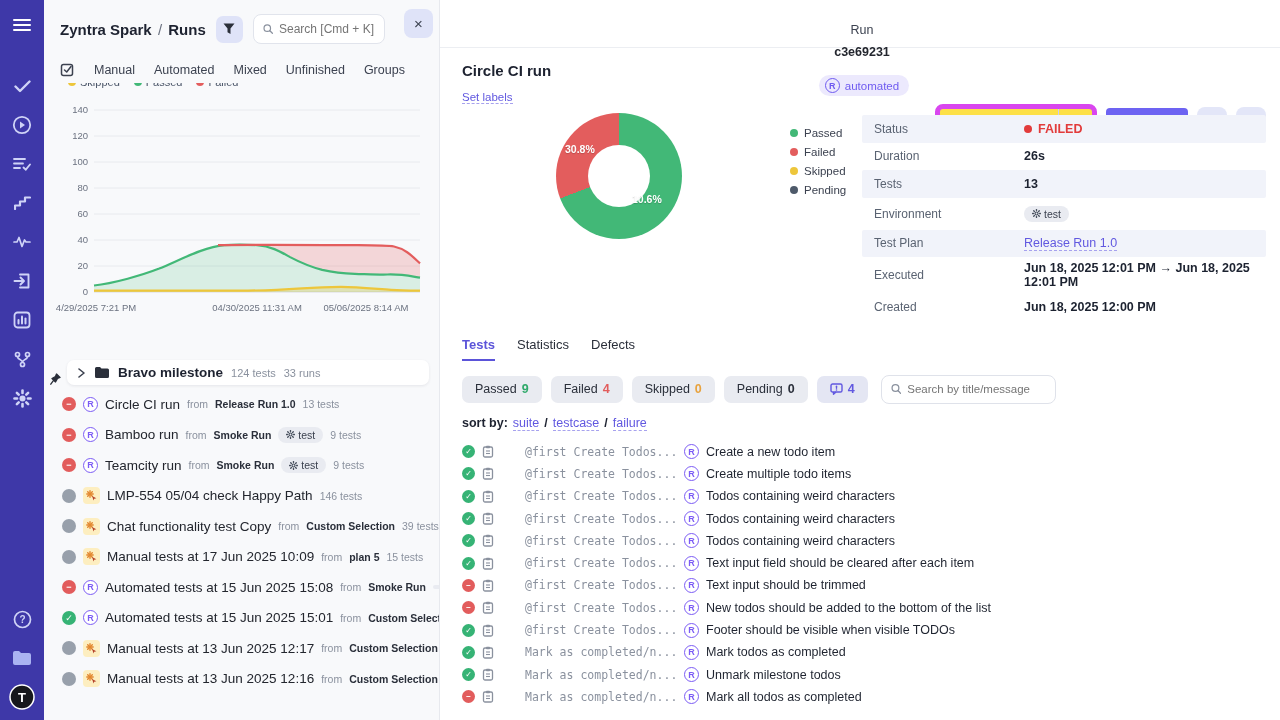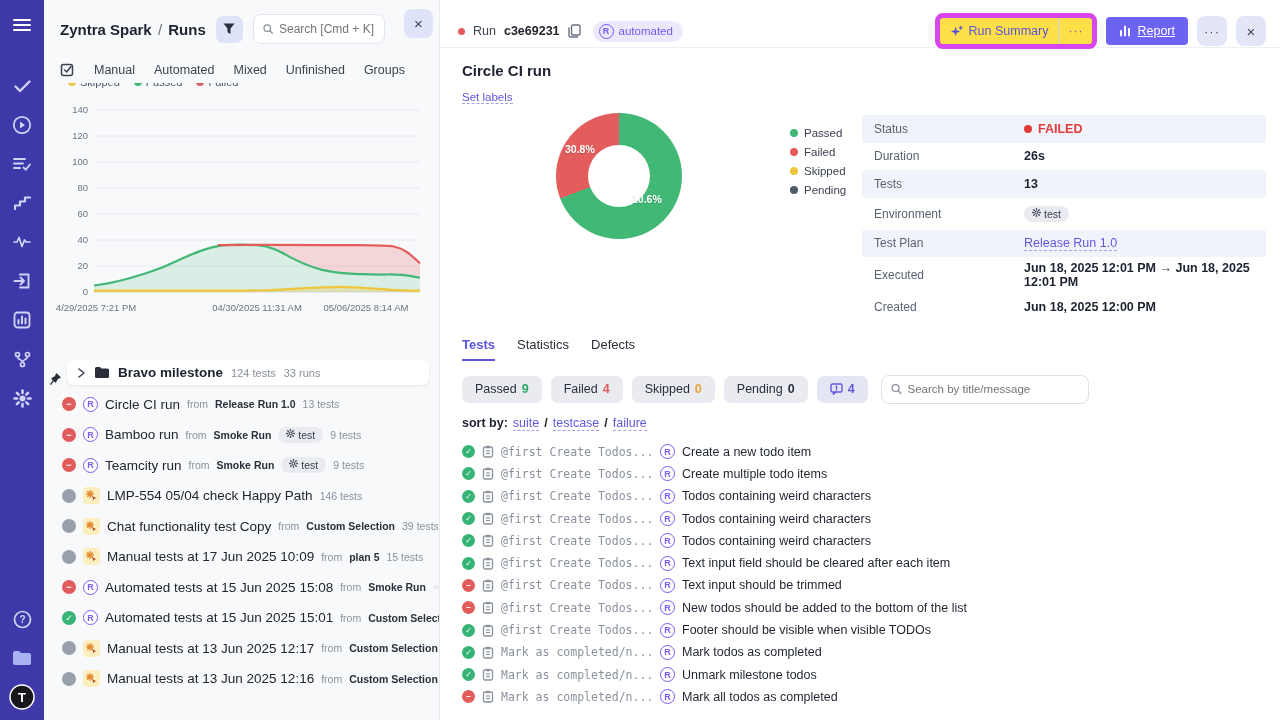--- a/index.html
+++ b/index.html
@@ -40,25 +40,25 @@
   .st { width:14px; height:14px; border-radius:50%; color:#fff; font-size:9px; display:flex; align-items:center; justify-content:center; flex-shrink:0; font-weight:bold; }
   .st-failed { background:#e25c5c; }
   .st-passed { background:#36b375; }
   .st-finished { background:#98a0ab; }
   .auto-r { width:15px; height:15px; border-radius:50%; border:1.4px solid #7c5cf5; color:#7c5cf5; font-size:9px; font-weight:bold; display:flex; align-items:center; justify-content:center; flex-shrink:0; background:#fff; }
   .man-ic { width:17px; height:17px; border-radius:4px; background:#fdeec0; display:flex; align-items:center; justify-content:center; flex-shrink:0; }
   .run-name { font-size:13.5px; color:#23262e; }
   .run-from { font-size:10.5px; color:#8a919e; }
   .run-src { font-size:10.5px; font-weight:bold; color:#2a2f3a; }
   .run-count { font-size:10.5px; color:#8a919e; }
-  .env-pill { display:inline-flex; gap:3px; background:#e9ebf1; border-radius:10px; padding:2px 8px; font-size:10.5px; color:#3c4250; }
+  .env-pill { display:inline-flex; align-items:center; gap:3px; background:#e9ebf1; border-radius:10px; padding:2px 8px; font-size:10.5px; color:#3c4250; }
 
   
   .right-panel { flex:1; background:#fff; display:flex; flex-direction:column; overflow:hidden; }
-  .rp-topbar { height:48px; border-bottom:1px solid #eceef2; display:flex; align-items:center; padding:15px 14px 0 18px; gap:8px; flex-shrink:0; }
+  .rp-topbar { height:48px; border-bottom:1px solid #eceef2; display:flex; align-items:center; padding:15px 14px 0 18px; gap:8px; flex-shrink:0;flex-direction:column; }
   .red-dot { width:7px; height:7px; border-radius:50%; background:#e25c5c; display:inline-block; }
   .run-word { font-size:12.5px; color:#3c4250; }
   .run-id { font-size:12.5px; font-weight:bold; color:#23262e; }
   .badge-auto { display:inline-flex; align-items:center; gap:5px; background:#ece9fd; color:#6f5bf0; font-size:11.5px; border-radius:11px; padding:3px 10px 3px 6px; }
   .badge-auto .auto-r { border-color:#6f5bf0; color:#6f5bf0; background:transparent; }
   .tb-right { margin-left:auto; display:flex; align-items:center; gap:9px; }
   .btn-summary { display:flex; align-items:flex-end; border:5px solid #d946ef; border-radius:8px; background:#fde047; color:#5b54d9; font-size:12.5px; cursor:pointer; overflow:hidden; }
   .btn-summary .main { display:flex; align-items:center; gap:6px; padding:6px 10px; }
   .btn-summary .more { border-left:1px solid #c9cdf6; padding:6px 9px; font-size:12px; letter-spacing:1px; }
   .btn-report { display:flex; align-items:center; gap:6px; background:#6d63f2; color:#fff; border:none; border-radius:4px; font-size:12.5px; padding:7px 13px; cursor:pointer;text-decoration:underline; }
@@ -89,31 +89,31 @@
 
   .rd-tabs { display:flex; gap:22px; margin-top:16px; font-size:13px; color:#2a2f3a; }
   .rd-tab { padding-bottom:7px; cursor:pointer; }
   .rd-tab.active { color:#5b54d9; font-weight:bold; border-bottom:2px solid #5b54d9; }
   .chips-row { display:flex; align-items:center; gap:9px; margin-top:14px; }
   .chip { display:flex; align-items:center; gap:5px; background:#e9ebf1; border-radius:7px; height:27px; padding:0 13px; font-size:12.5px; color:#2a2f3a; cursor:pointer; }
   .chip b { font-weight:bold; }
   .c-green { color:#2fa96a; } .c-red { color:#e25c5c; } .c-orange { color:#e8a23d; } .c-dark { color:#2a2f3a; }
   .c-purple { color:#6158e0; }
   .chip-comment { background:#e4e6f3; }
-  .t-search { display:flex; align-items:center; gap:6px; background:#fff; border:1px solid #dfe2ea; border-radius:8px; height:29px; width:208px; padding:0 9px; margin-left:4px; }
+  .t-search { display:flex; align-items:center; gap:6px; background:#fff; border:1px solid #dfe2ea; border-radius:8px; height:29px; width:175px; padding:0 9px; margin-left:4px; }
   .t-search input { border:none; outline:none; font-size:11.5px; color:#3c4250; width:100%; font-family:inherit; }
   .sort-row { display:flex; align-items:center; gap:5px; margin-top:12px; font-size:12.5px; }
   .sort-prefix { font-weight:bold; color:#1d2230; }
   .sort-link { color:#6158e0; border-bottom:1px dashed #a7a2ee; cursor:pointer; }
   .sort-sep { font-weight:bold; color:#1d2230; }
 
   .tests-list { margin-top:10px; }
   .test-row { display:flex; align-items:center; gap:7px; height:22.3px; cursor:pointer; white-space:nowrap; }
   .test-row .st { width:13px; height:13px; font-size:8px; }
-  .suite { width:152px; font-size:11.5px; color:#8a919e; overflow:hidden; flex-shrink:0; }
+  .suite { width:152px; font-size:11.5px; color:#8a919e; overflow:hidden; flex-shrink:0;margin-left:24px; }
   .t-title { font-size:12.5px; color:#1f2430; }
   .clip { flex-shrink:0; display:flex; }
   svg.ic { display:block; }
 </style>
 </head>
 <body>
 
 <nav class="rail">
   <span class="rail-icon">
     <svg class="ic" width="18" height="14" viewBox="0 0 18 14">

